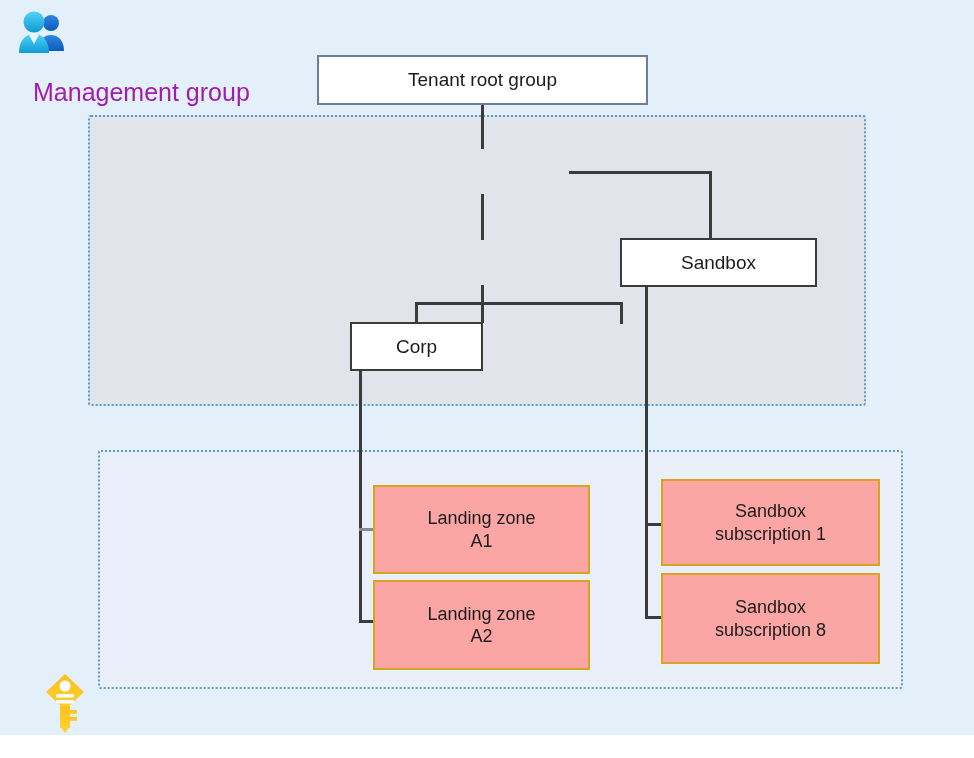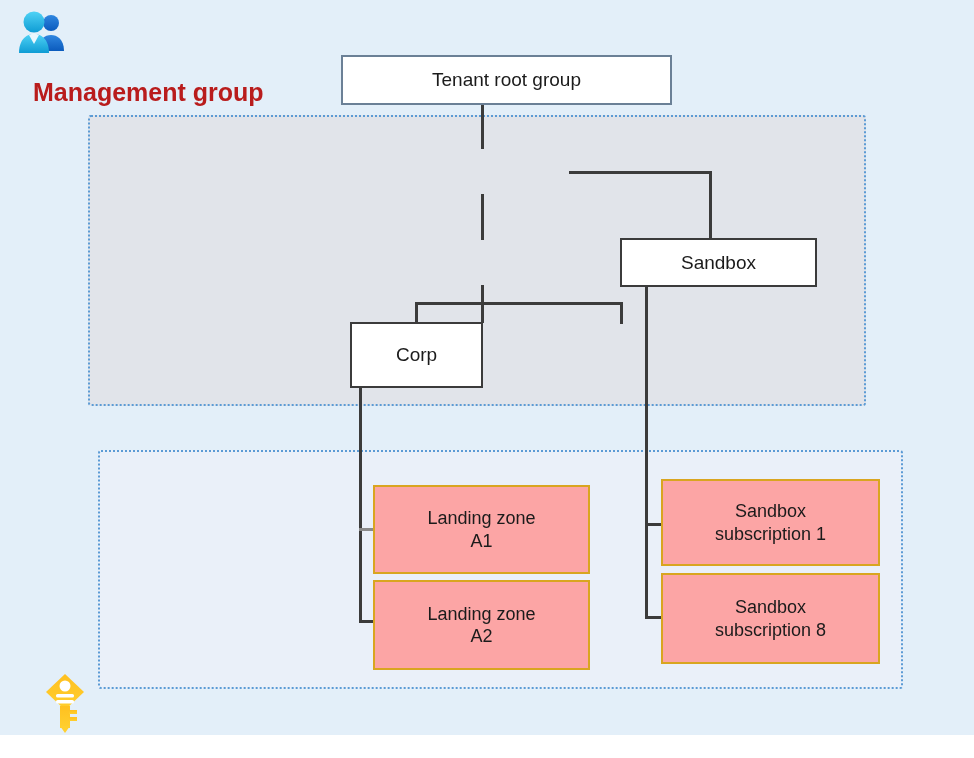--- a/index.html
+++ b/index.html
@@ -74,22 +74,22 @@
     background: #3b3b3b;
     z-index: 2;
   }
   .line.v { width: 3px; }
   .line.h { height: 3px; }
   .line.stub { background: #8a8a8a; }
   
   .legend-label {
     position: absolute;
     font-size: 25px;
-    font-weight: bold;
-    color: #b91c1c;
+    font-weight: normal;
+    color: #a21caf;
     white-space: nowrap;
     z-index: 8;
   }
   #mg-label { left: 33px; top: 78px; }
   #sub-label { left: 90px; top: 690px; }
   .legend-icon {
     position: absolute;
     z-index: 8;
   }
   #people-icon { left: 18px; top: 10px; }
@@ -159,31 +159,31 @@
   <div class="line v" style="left:620px; top:302px; height:22px;"></div>
 
   <div class="line v" style="left:359px; top:369px; height:253px;"></div>
   <div class="line h stub" style="left:359px; top:528px; width:18px;"></div>
   <div class="line h" style="left:359px; top:620px; width:18px;"></div>
 
   <div class="line v" style="left:645px; top:285px; height:333px;"></div>
   <div class="line h" style="left:645px; top:523px; width:20px;"></div>
   <div class="line h" style="left:645px; top:616px; width:20px;"></div>
 
-  <div class="node root" style="left:317px; top:55px; width:331px; height:50px;margin-left:24px;">
+  <div class="node root" style="left:317px; top:55px; width:331px; height:50px;">
     <span>Tenant root group</span>
   </div>
 
 
 
   <div class="node" style="left:620px; top:238px; width:197px; height:49px;">
     <span>Sandbox</span>
   </div>
 
-  <div class="node" style="left:350px; top:322px; width:133px; height:66px;">
+  <div class="node" style="left:350px; top:322px; width:133px; height:49px;">
     <span>Corp</span>
   </div>
 
 
   <div class="node sub" style="left:373px; top:485px; width:217px; height:89px; flex-direction:column;">
     <span>Landing zone</span>
     <span>A1</span>
   </div>
 
   <div class="node sub" style="left:373px; top:580px; width:217px; height:90px; flex-direction:column;">

